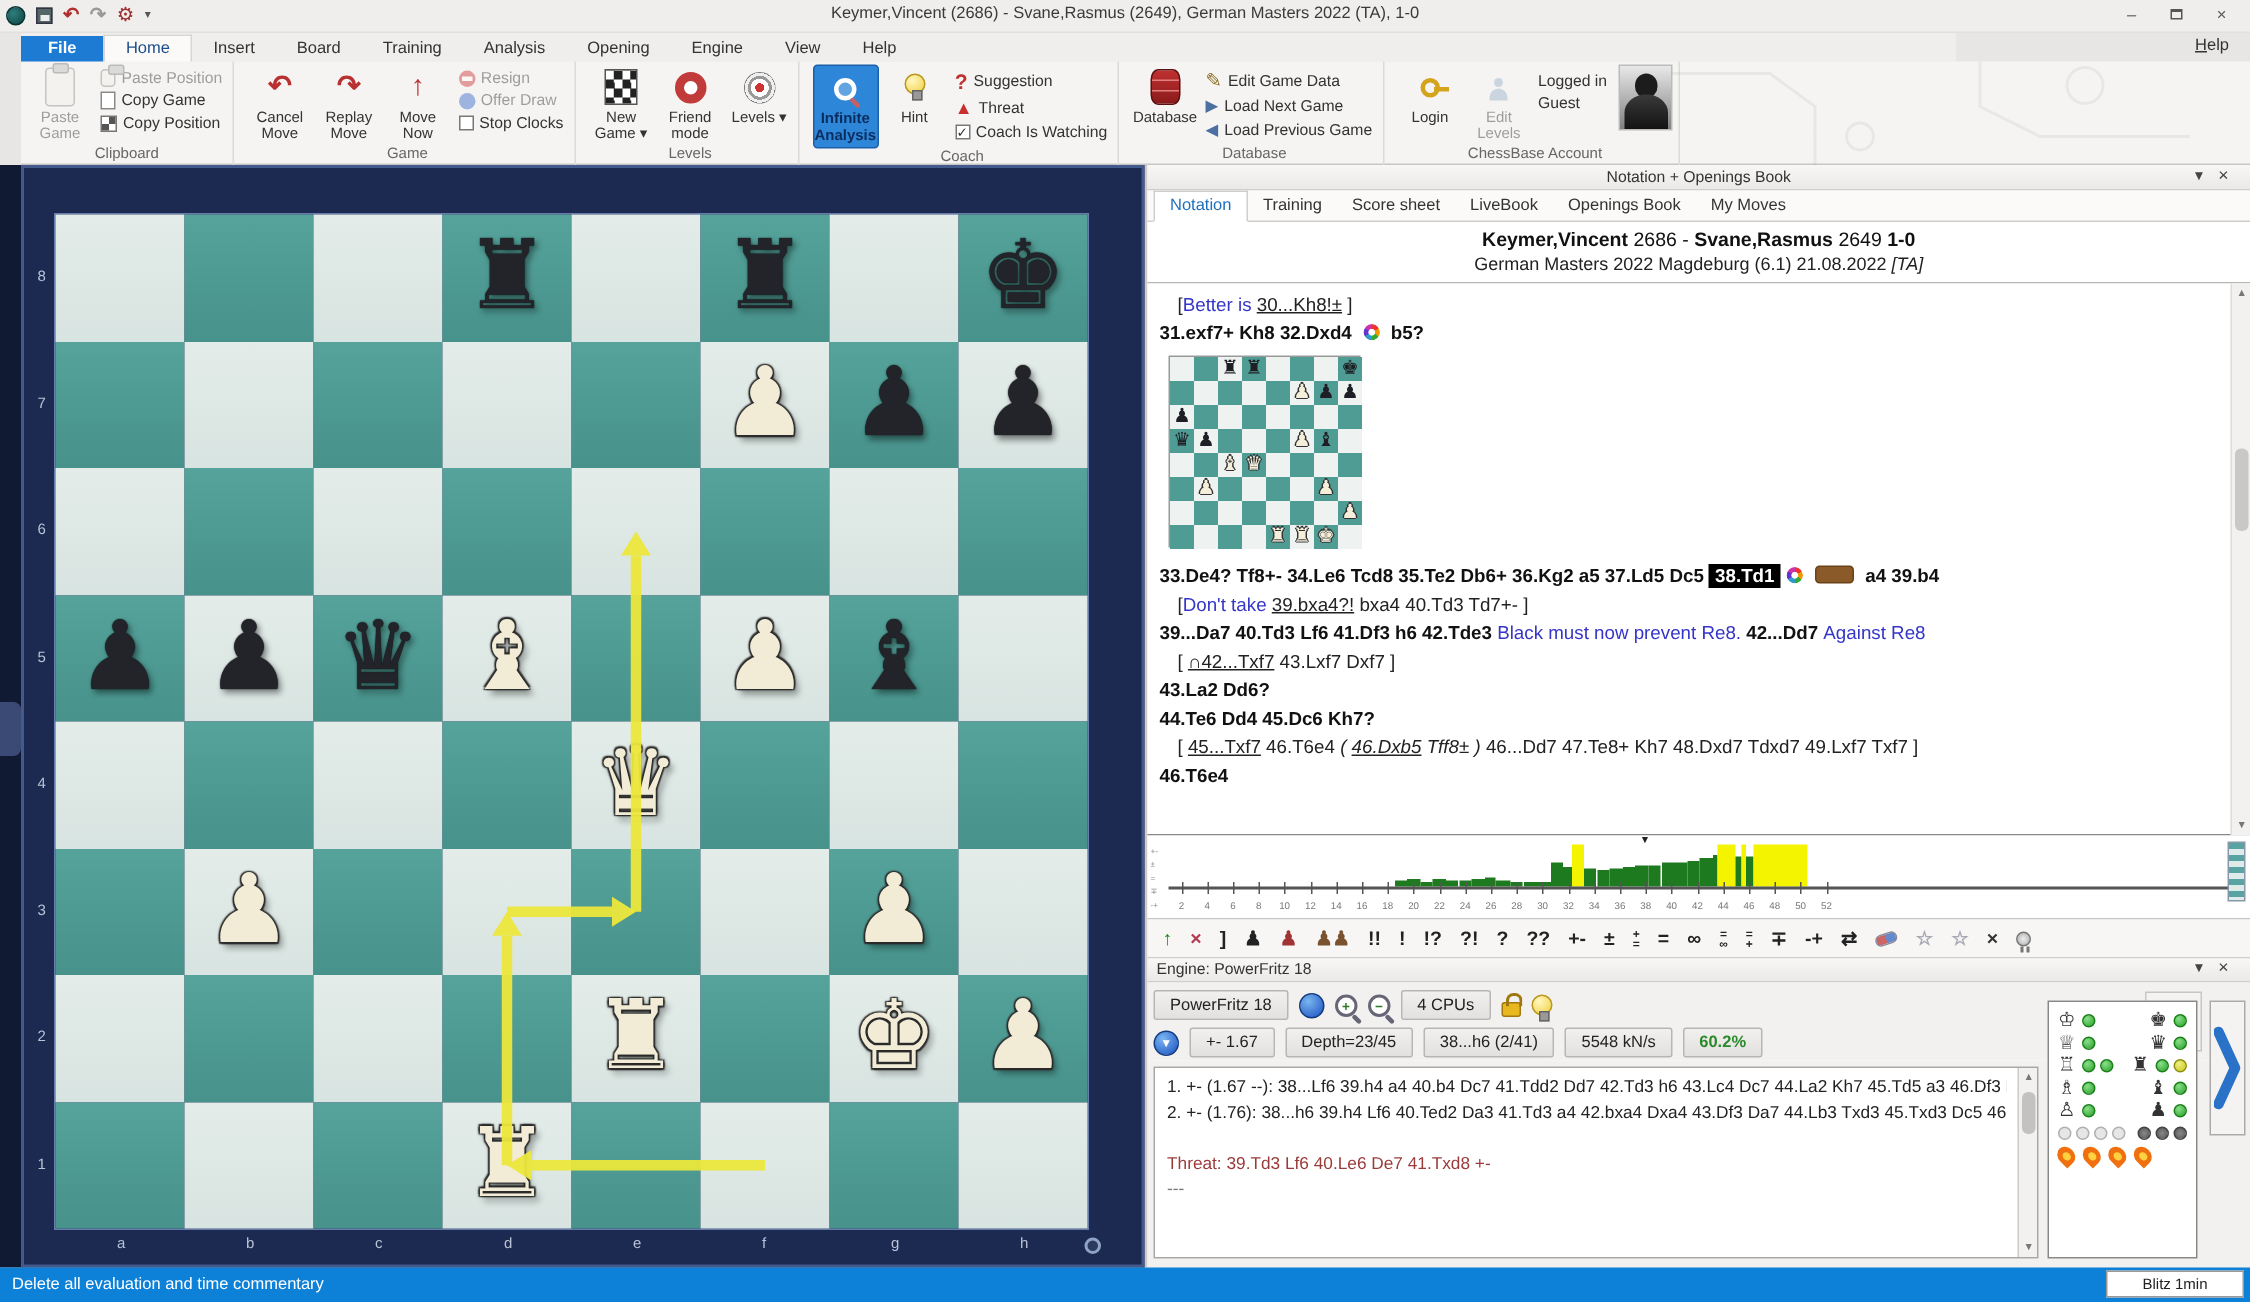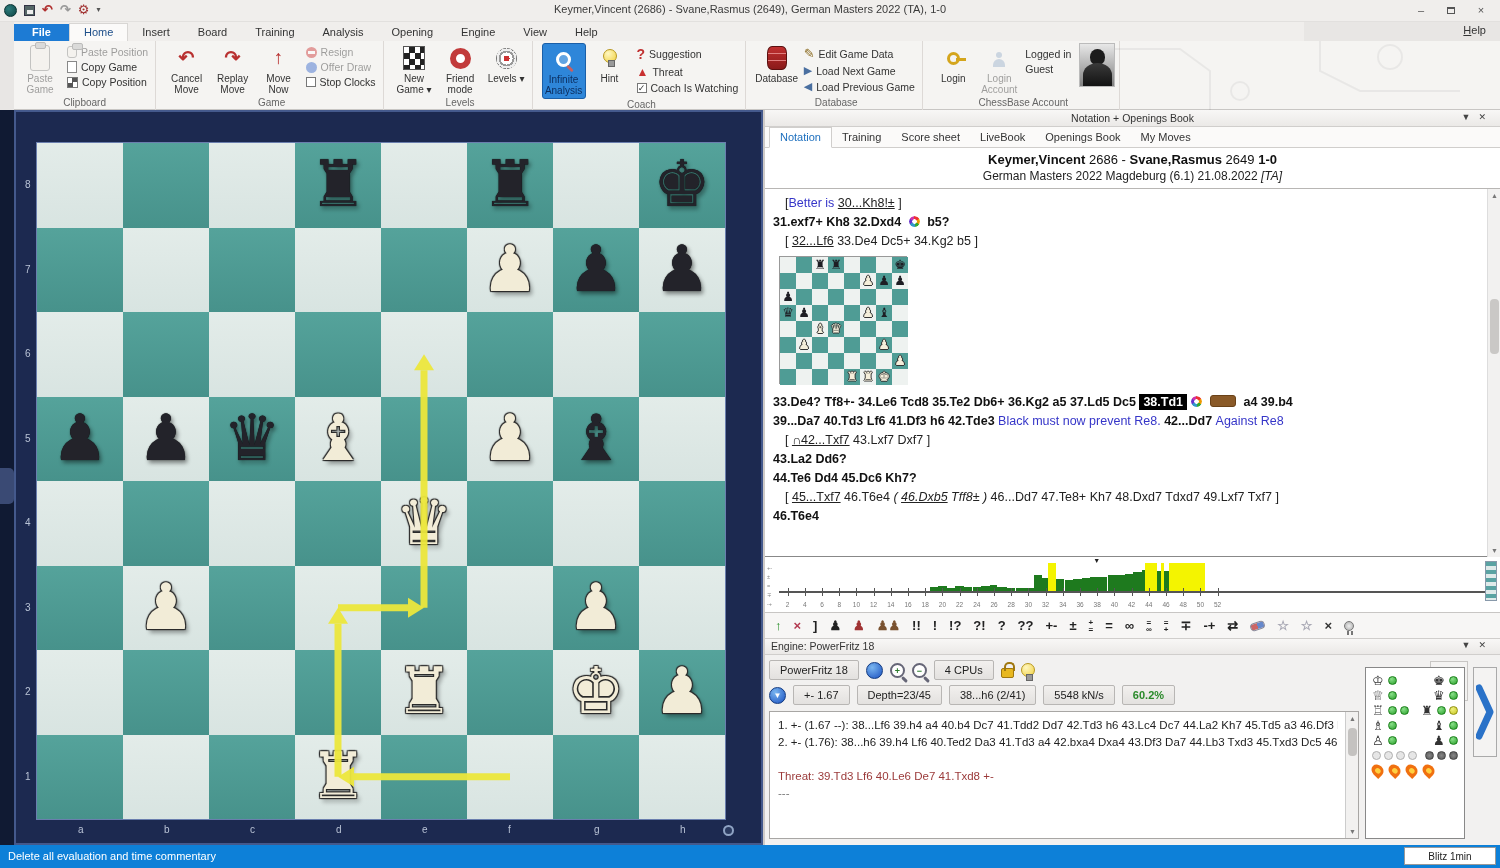--- a/index.html
+++ b/index.html
@@ -26,21 +26,21 @@
   #helpright u { text-decoration:underline; }
 
   
   #ribbon { position:absolute; left:14px; top:41px; width:1486px; height:69px; background:#f5f4f2; border-bottom:1px solid #c8c6c4; }
   #watermark { position:absolute; right:40px; top:0; opacity:.06; }
   .rgroup { display:inline-flex; flex-direction:column; height:69px; border-right:1px solid #ddd9d6; vertical-align:top; padding:0 4px; }
   .rbody { flex:1; display:flex; align-items:flex-start; padding-top:2px; gap:2px; }
   .rlabel { text-align:center; font-size:10px; color:#666; padding:0 0 2px 0; }
   .bigbtn { display:flex; flex-direction:column; align-items:center; width:44px; padding:2px 1px; font-size:10px; color:#333; text-align:center; line-height:11px; }
   .bigbtn .bicon { height:26px; display:flex; align-items:center; justify-content:center; margin-bottom:2px; }
-  .bigbtn.active { background:#2e86d9; border:1px solid #1a5fa8; border-radius:3px; color:#0b2d5e; font-weight:normal;justify-content:center; }
+  .bigbtn.active { background:#2e86d9; border:1px solid #1a5fa8; border-radius:3px; color:#0b2d5e; font-weight:bold;justify-content:center; }
   .smcol { display:flex; flex-direction:column; gap:1px; padding-top:2px; }
   .smitem { display:flex; align-items:center; gap:4px; font-size:10.5px; color:#333; padding:1px 3px; white-space:nowrap; }
   .dis { opacity:.45; }
   .redarrow { font-size:19px; color:#b83030; font-weight:bold; line-height:20px; }
   .clipicon { width:20px; height:26px; background:#f3f1ea; border:1.5px solid #888; border-radius:3px; position:relative; }
   .clipicon::after { content:""; position:absolute; left:4px; top:-4px; width:9px; height:5px; background:#bbb; border:1px solid #777; border-radius:2px; }
   .pageicon { width:10px; height:12px; background:#fff; border:1px solid #888; }
   .boardicon { width:11px; height:11px; border:1px solid #777; background:conic-gradient(#555 25%, #fff 0 50%, #555 0 75%, #fff 0); }
   .circred { width:11px; height:11px; border-radius:50%; background:#c33; position:relative; }
   .circred::after{ content:""; position:absolute; left:2px; top:4px; width:7px; height:3px; background:#fff; }
@@ -371,21 +371,21 @@
       <div class="bigbtn">
         <span class="bicon">
             <span class="keyicon"></span>
           </span>
         <span>Login</span>
       </div>
       <div class="bigbtn dis">
         <span class="bicon">
             <span class="person"></span>
           </span>
-        <span>Login Account</span>
+        <span>Edit Levels</span>
       </div>
       <div id="acctstatus">
         <div>Logged in</div>
         <div>Guest</div>
       </div>
       <div id="avatar">
           <span class="head"></span>
           <span class="torso"></span>
         </div>
     </div>
@@ -532,23 +532,23 @@
         <span>2649</span>
         <b>1-0</b>
       </div>
       <div id="ghl2">
         <span>German Masters 2022 Magdeburg (6.1) 21.08.2022 </span><span class="ta">[TA]</span>
       </div>
     </div>
     <div id="nbody">
         <div class="nline ind"><span class="sv">[</span><span class="sc">Better is </span><span class="su">30...Kh8!±</span><span class="sv"> ]</span></div>
         <div class="nline"><span class="sm">31.exf7+  Kh8  32.Dxd4 </span><span class="nring"></span><span class="sm"> b5?</span></div>
-        <div class="nline ind"><span class="sv">[ </span><span class="su">32...Lf6</span><span class="sv">  33.De4  Dc5+  34.Kg2  b5 ]</span></div>
         <div><div id="ndiag"><span class="msq l" style="left: 0px; top: 0px;"></span><span class="msq d" style="left: 16px; top: 0px;"></span><span class="msq l" style="left: 32px; top: 0px;"></span><span class="msq d" style="left: 48px; top: 0px;"></span><span class="msq l" style="left: 64px; top: 0px;"></span><span class="msq d" style="left: 80px; top: 0px;"></span><span class="msq l" style="left: 96px; top: 0px;"></span><span class="msq d" style="left: 112px; top: 0px;"></span><span class="msq d" style="left: 0px; top: 16px;"></span><span class="msq l" style="left: 16px; top: 16px;"></span><span class="msq d" style="left: 32px; top: 16px;"></span><span class="msq l" style="left: 48px; top: 16px;"></span><span class="msq d" style="left: 64px; top: 16px;"></span><span class="msq l" style="left: 80px; top: 16px;"></span><span class="msq d" style="left: 96px; top: 16px;"></span><span class="msq l" style="left: 112px; top: 16px;"></span><span class="msq l" style="left: 0px; top: 32px;"></span><span class="msq d" style="left: 16px; top: 32px;"></span><span class="msq l" style="left: 32px; top: 32px;"></span><span class="msq d" style="left: 48px; top: 32px;"></span><span class="msq l" style="left: 64px; top: 32px;"></span><span class="msq d" style="left: 80px; top: 32px;"></span><span class="msq l" style="left: 96px; top: 32px;"></span><span class="msq d" style="left: 112px; top: 32px;"></span><span class="msq d" style="left: 0px; top: 48px;"></span><span class="msq l" style="left: 16px; top: 48px;"></span><span class="msq d" style="left: 32px; top: 48px;"></span><span class="msq l" style="left: 48px; top: 48px;"></span><span class="msq d" style="left: 64px; top: 48px;"></span><span class="msq l" style="left: 80px; top: 48px;"></span><span class="msq d" style="left: 96px; top: 48px;"></span><span class="msq l" style="left: 112px; top: 48px;"></span><span class="msq l" style="left: 0px; top: 64px;"></span><span class="msq d" style="left: 16px; top: 64px;"></span><span class="msq l" style="left: 32px; top: 64px;"></span><span class="msq d" style="left: 48px; top: 64px;"></span><span class="msq l" style="left: 64px; top: 64px;"></span><span class="msq d" style="left: 80px; top: 64px;"></span><span class="msq l" style="left: 96px; top: 64px;"></span><span class="msq d" style="left: 112px; top: 64px;"></span><span class="msq d" style="left: 0px; top: 80px;"></span><span class="msq l" style="left: 16px; top: 80px;"></span><span class="msq d" style="left: 32px; top: 80px;"></span><span class="msq l" style="left: 48px; top: 80px;"></span><span class="msq d" style="left: 64px; top: 80px;"></span><span class="msq l" style="left: 80px; top: 80px;"></span><span class="msq d" style="left: 96px; top: 80px;"></span><span class="msq l" style="left: 112px; top: 80px;"></span><span class="msq l" style="left: 0px; top: 96px;"></span><span class="msq d" style="left: 16px; top: 96px;"></span><span class="msq l" style="left: 32px; top: 96px;"></span><span class="msq d" style="left: 48px; top: 96px;"></span><span class="msq l" style="left: 64px; top: 96px;"></span><span class="msq d" style="left: 80px; top: 96px;"></span><span class="msq l" style="left: 96px; top: 96px;"></span><span class="msq d" style="left: 112px; top: 96px;"></span><span class="msq d" style="left: 0px; top: 112px;"></span><span class="msq l" style="left: 16px; top: 112px;"></span><span class="msq d" style="left: 32px; top: 112px;"></span><span class="msq l" style="left: 48px; top: 112px;"></span><span class="msq d" style="left: 64px; top: 112px;"></span><span class="msq l" style="left: 80px; top: 112px;"></span><span class="msq d" style="left: 96px; top: 112px;"></span><span class="msq l" style="left: 112px; top: 112px;"></span><span class="mpiece b" style="left: 32px; top: 0px;">♜</span><span class="mpiece b" style="left: 48px; top: 0px;">♜</span><span class="mpiece b" style="left: 112px; top: 0px;">♚</span><span class="mpiece w" style="left: 80px; top: 16px;">♟</span><span class="mpiece b" style="left: 96px; top: 16px;">♟</span><span class="mpiece b" style="left: 112px; top: 16px;">♟</span><span class="mpiece b" style="left: 0px; top: 32px;">♟</span><span class="mpiece b" style="left: 0px; top: 48px;">♛</span><span class="mpiece b" style="left: 16px; top: 48px;">♟</span><span class="mpiece w" style="left: 80px; top: 48px;">♟</span><span class="mpiece b" style="left: 96px; top: 48px;">♝</span><span class="mpiece w" style="left: 32px; top: 64px;">♝</span><span class="mpiece w" style="left: 48px; top: 64px;">♛</span><span class="mpiece w" style="left: 16px; top: 80px;">♟</span><span class="mpiece w" style="left: 96px; top: 80px;">♟</span><span class="mpiece w" style="left: 112px; top: 96px;">♟</span><span class="mpiece w" style="left: 64px; top: 112px;">♜</span><span class="mpiece w" style="left: 80px; top: 112px;">♜</span><span class="mpiece w" style="left: 96px; top: 112px;">♚</span></div></div>
         <div class="nline"><span class="sm">33.De4?  Tf8+-  34.Le6  Tcd8  35.Te2  Db6+  36.Kg2  a5  37.Ld5  Dc5 </span><span class="shl">38.Td1</span><span class="nring"></span><span class="nswatch"></span><span class="sm"> a4  39.b4</span></div>
+        <div class="nline ind"><span class="sv">[</span><span class="sc">Don't take </span><span class="su">39.bxa4?!</span><span class="sv">  bxa4  40.Td3  Td7+- ]</span></div>
         <div class="nline"><span class="sm">39...Da7  40.Td3  Lf6  41.Df3  h6  42.Tde3 </span><span class="sc">Black must now prevent Re8.  </span><span class="sm">42...Dd7 </span><span class="sc">Against Re8</span></div>
         <div class="nline ind"><span class="sv">[ </span><span class="su">∩42...Txf7</span><span class="sv">  43.Lxf7  Dxf7 ]</span></div>
         <div class="nline"><span class="sm">43.La2  Dd6?</span></div>
         <div class="nline"><span class="sm">44.Te6  Dd4  45.Dc6  Kh7?</span></div>
         <div class="nline ind"><span class="sv">[ </span><span class="su">45...Txf7</span><span class="sv">  46.T6e4  </span><span class="si">( </span><span class="siu">46.Dxb5</span><span class="si">  Tff8± )</span><span class="sv"> 46...Dd7  47.Te8+  Kh7  48.Dxd7  Tdxd7  49.Lxf7  Txf7 ]</span></div>
         <div class="nline"><span class="sm">46.T6e4</span></div>
       </div>
     <div id="nscroll" style="position:absolute; right:0; top:79px;">
       <span class="scrarrow" style="top:0;">▲</span>
       <div id="nthumb"></div>

